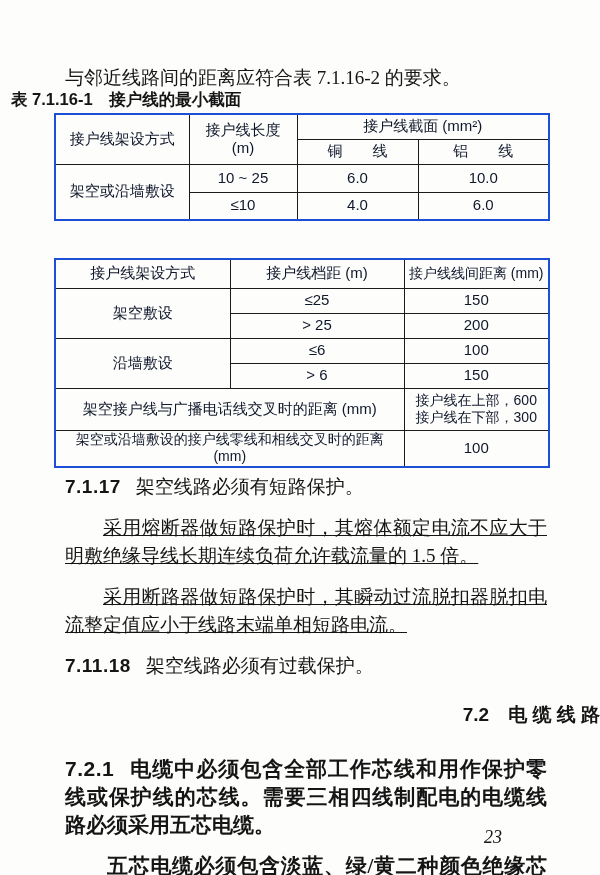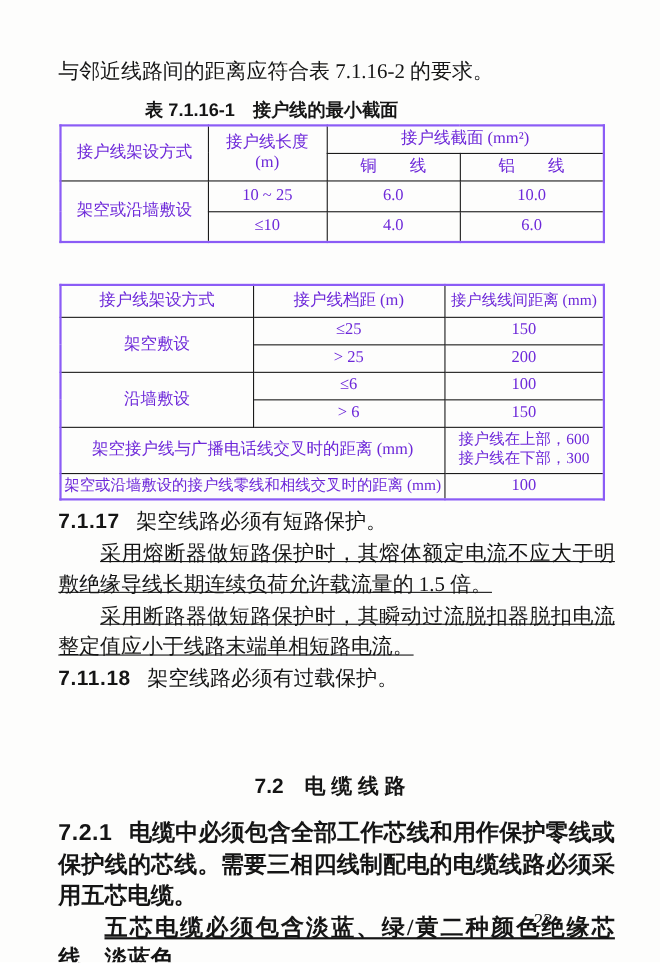--- a/index.html
+++ b/index.html
@@ -21,55 +21,54 @@
   }
   .abs { position: absolute; }
 
   
   .bodytext {
     font-family: "Liberation Serif", "DejaVu Serif", serif;
     font-size: 19px;
     line-height: 28px;
     text-align: justify;
   }
-  .bodytext p { margin: 1px; }
+  .bodytext p { margin: 13px; }
   .indent { text-indent: 2em; text-decoration: underline; }
   .clause-num {
     font-family: "Liberation Sans", "DejaVu Sans", sans-serif;
     font-weight: 700;
     margin-right: 15px;
     letter-spacing: 0.5px;
   }
 
   
   .tcaption {
-    left: 1px;
+    left: 11px;
     width: 492px;
-    text-align: center;
     font-family: "Liberation Sans", "DejaVu Sans", sans-serif;
     font-weight: 700;
     font-size: 16.5px;
   }
   .sec-heading {
     left: 0;
     width: 600px;
     text-align: center;
     font-family: "Liberation Sans", "DejaVu Sans", sans-serif;
     font-weight: 700;
     font-size: 19px;
   }
 
   
   table.doc {
     border-collapse: collapse;
     table-layout: fixed;
-    font-family: Liberation Serif, serif;
+    font-family: Liberation Sans, sans-serif;
     font-size: 15px;
-    color: #6d28d9;
-    border: 2px solid #8b5cf6;
+    color: #0f172a;
+    border: 2px solid #1d4ed8;
   }
   table.doc td {
     border: 1px solid #1b1b1b;
     text-align: center;
     vertical-align: middle;
     padding: 0 2px;
     line-height: 1.25;
   }
   .small14 { font-size: 14px; }
   .val2line { line-height: 20px; text-align: center; }
@@ -170,21 +169,21 @@
     </tbody>
   </table>
 
   <div class="abs bodytext" style="left:52px; top:460px; width:508px;">
     <p><span class="clause-num">7.1.17</span><span>架空线路必须有短路保护。</span></p>
     <p class="indent">采用熔断器做短路保护时，其熔体额定电流不应大于明敷绝缘导线长期连续负荷允许载流量的 1.5 倍。</p>
     <p class="indent">采用断路器做短路保护时，其瞬动过流脱扣器脱扣电流整定值应小于线路末端单相短路电流。</p>
     <p><span class="clause-num">7.11.18</span><span>架空线路必须有过载保护。</span></p>
   </div>
 
-  <div class="abs sec-heading" style="top:702px;">7.2　电 缆 线 路</div>
+  <div class="abs sec-heading" style="top:702px;text-align:right;">7.2　电 缆 线 路</div>
 
   <div class="abs bodytext hei" style="left:52px; top:742px; width:508px; font-size:21px;">
     <p><span class="clause-num">7.2.1</span><span>电缆中必须包含全部工作芯线和用作保护零线或保护线的芯线。需要三相四线制配电的电缆线路必须采用五芯电缆。</span></p>
     <p class="indent">五芯电缆必须包含淡蓝、绿/黄二种颜色绝缘芯线。淡蓝色</p>
   </div>
 
   <div class="abs pagenum" style="top:827px; right:98px;">23</div>
 
 </div>
 

